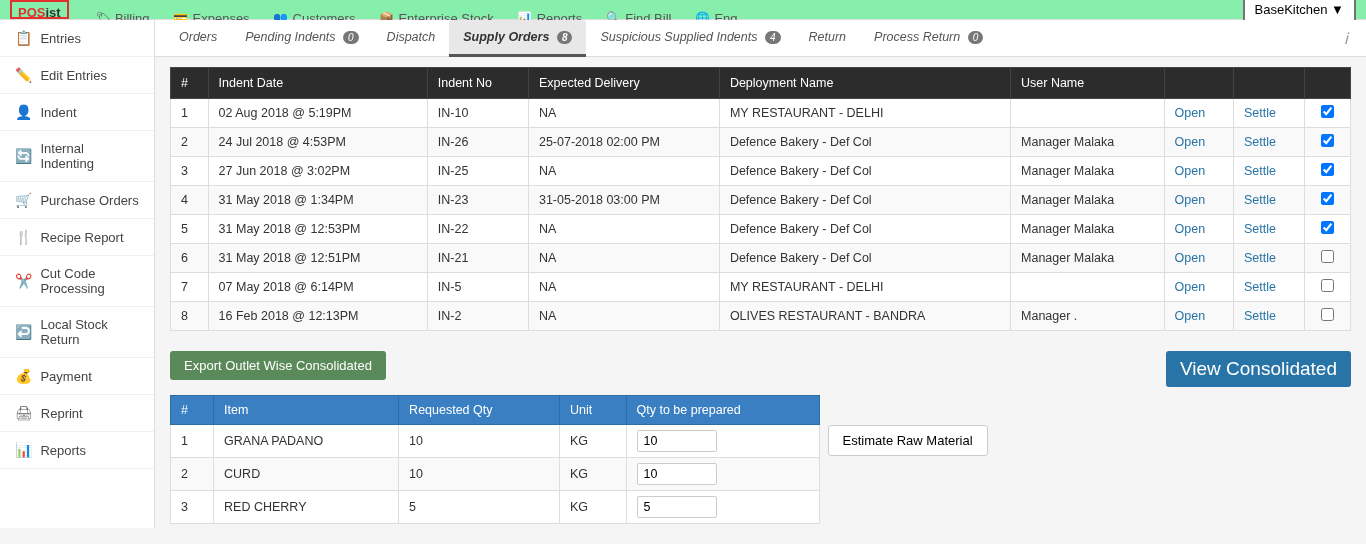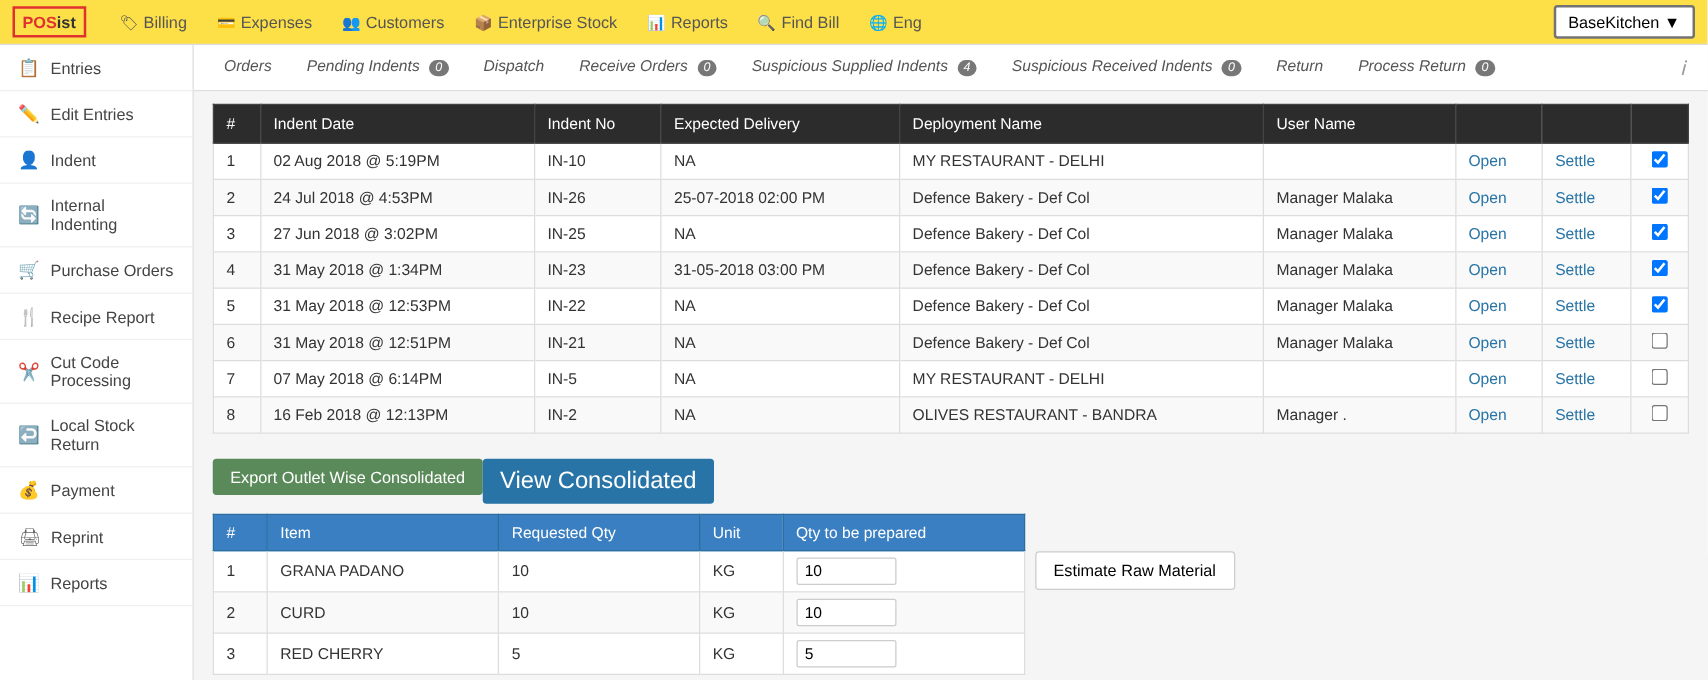--- a/index.html
+++ b/index.html
@@ -1,22 +1,22 @@
 <!DOCTYPE html>
 <html><head>
   <meta charset="utf-8">
   <style>
     * { box-sizing: border-box; margin: 0; padding: 0; }
     body { font-family: Arial, sans-serif; font-size: 13px; background: #f5f5f5; color: #333; }
 
     
     .top-nav {
-      display: flex; align-items: center;
-      background: #fde047; border-bottom: 1px solid #ddd;
-      height: 36px; padding: 0 10px;
+      display: flex; 
+      background: #86efac; border-bottom: 1px solid #ddd;
+      height: 20px; padding: 0 10px;
     }
     .top-nav-item {
       padding: 0 12px; height: 36px; display: flex; align-items: center;
       font-size: 13px; color: #555; cursor: pointer; border-right: none;
       text-decoration: none;
     }
     .top-nav-item .nav-icon { margin-right: 4px; font-size: 12px; }
     .top-nav-right {
       margin-left: auto; display: flex; align-items: center;
     }
@@ -222,31 +222,27 @@
       <div class="tab">
         <span>Orders</span>
       </div>
       <div class="tab">
         <span>Pending Indents</span>
         <span class="tab-badge">0</span>
       </div>
       <div class="tab">
         <span>Dispatch</span>
       </div>
-      <div class="tab">
-        <span>Receive Orders</span>
-        <span class="tab-badge">0</span>
+      <div class="tab active">
+        <span>Supply Orders</span>
+        <span class="tab-badge">8</span>
       </div>
       <div class="tab">
         <span>Suspicious Supplied Indents</span>
         <span class="tab-badge">4</span>
-      </div>
-      <div class="tab">
-        <span>Suspicious Received Indents</span>
-        <span class="tab-badge">0</span>
       </div>
       <div class="tab">
         <span>Return</span>
       </div>
       <div class="tab">
         <span>Process Return</span>
         <span class="tab-badge">0</span>
       </div>
       <div class="tab-info">ℹ</div>
     </div>
@@ -353,21 +349,21 @@
     <td>Manager .</td>
     <td><button class="link-btn">Open</button></td>
     <td><button class="link-btn">Settle</button></td>
     <td class="chk-cell"><input type="checkbox" style=""></td>
   </tr>
           </tbody>
       </table>
     </div>
 
     <div class="bottom-section">
-      <div style="display:flex; justify-content:flex-start; align-items:flex-start;">
+      <div style="display:flex; justify-content:space-between; align-items:flex-start;">
         <div>
           <button class="export-btn">Export Outlet Wise Consolidated</button>
         </div>
         <div>
           <button class="view-consolidated-btn">View Consolidated</button>
         </div>
       </div>
 
       <div class="sub-section-row">
         <table class="sub-table">

